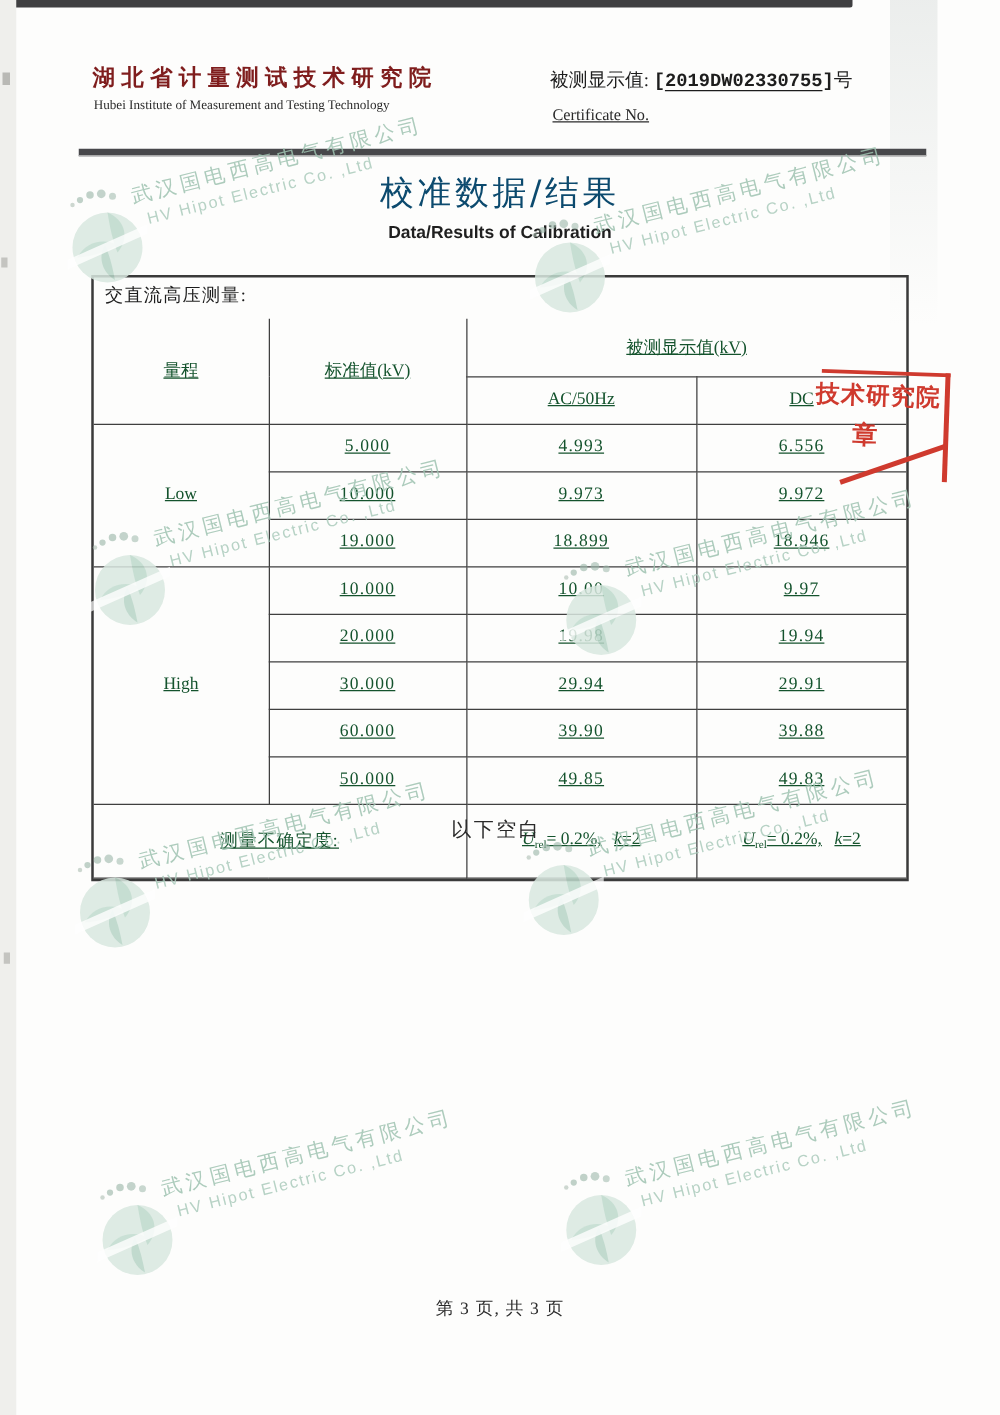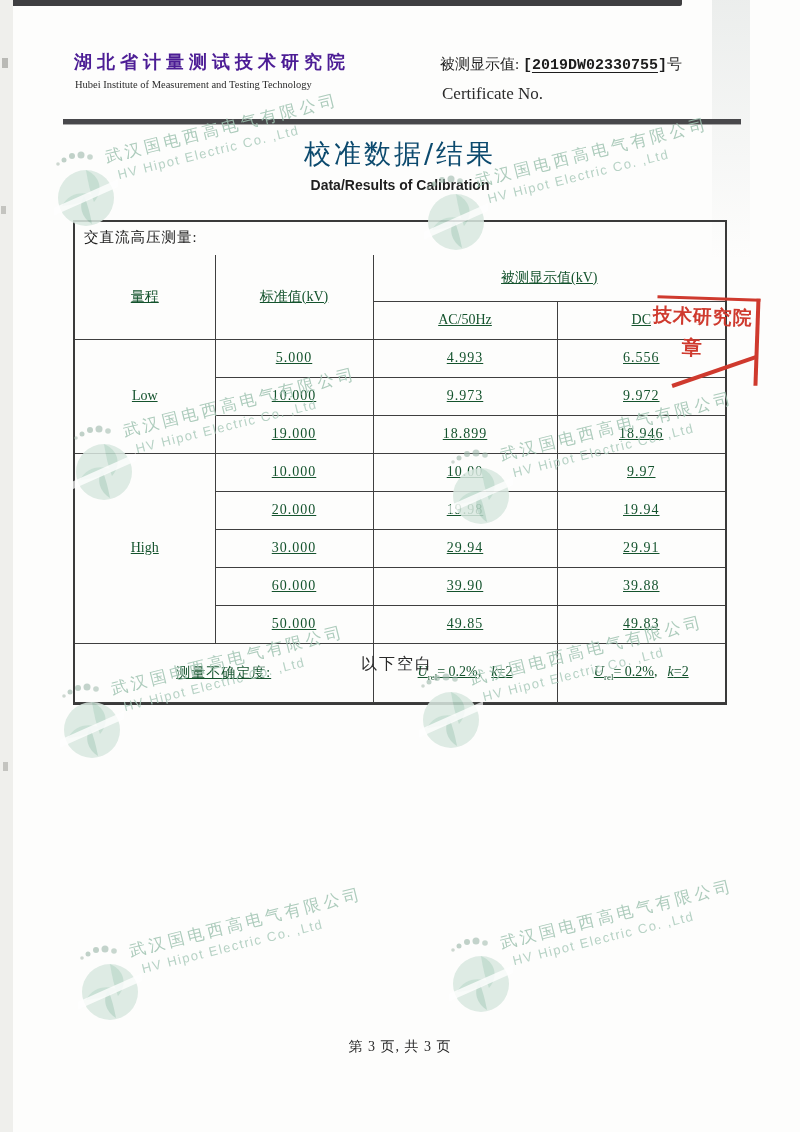--- a/index.html
+++ b/index.html
@@ -11,26 +11,26 @@
   }
   
   .edge-top{position:absolute;left:10px;top:0;width:672px;height:6px;background:#3f3f41;border-radius:0 0 2px 2px;z-index:1;}
   .edge-left{position:absolute;left:0;top:0;width:13px;height:1132px;background:#efefec;z-index:1;}
   .edge-left-mark1{position:absolute;left:2px;top:58px;width:6px;height:10px;background:#b9b9b5;z-index:1;}
   .edge-left-mark2{position:absolute;left:1px;top:206px;width:5px;height:8px;background:#c4c4c0;z-index:1;}
   .edge-left-mark3{position:absolute;left:3px;top:762px;width:5px;height:9px;background:#c4c4c0;z-index:1;}
   .edge-right-band{position:absolute;left:712px;top:0;width:38px;height:260px;background:linear-gradient(180deg,rgba(190,198,196,.28),rgba(190,198,196,0));z-index:1;}
 
   
-  .inst-cn{position:absolute;left:74px;top:50px;font-family:Liberation Sans, sans-serif;font-weight:bold;font-size:18px;letter-spacing:5px;color:#4c1d95;white-space:nowrap;}
+  .inst-cn{position:absolute;left:74px;top:50px;font-family:Liberation Sans, sans-serif;font-weight:bold;font-size:18px;letter-spacing:5px;color:#7f1d1d;white-space:nowrap;}
   .inst-en{position:absolute;left:75px;top:79px;font-size:10.5px;color:#2b2b2b;white-space:nowrap;}
   .cert-row{position:absolute;left:440px;top:55px;font-size:15px;white-space:nowrap;color:#1d1d1d;}
   .cert-num{font-family:"Liberation Mono",monospace;font-weight:600;font-size:15px;}
   .cert-num u{text-decoration:underline;text-underline-offset:3px;}
-  .cert-en{position:absolute;left:442px;top:84px;font-size:17px;color:#2b2b2b;}
+  .cert-en{position:absolute;left:442px;top:84px;font-size:13px;color:#2b2b2b;text-decoration:underline;}
   .rule{position:absolute;left:63px;top:119px;width:678px;height:5px;background:#48484b;border-bottom:1px solid #a9a9a9;z-index:2;}
 
   
   .title-cn{position:absolute;left:0;top:136px;width:800px;text-align:center;font-family:"DejaVu Sans",sans-serif;font-weight:normal;font-size:27px;letter-spacing:3px;color:#0c4a6e;z-index:2;}
   .title-en{position:absolute;left:0;top:177px;width:800px;text-align:center;font-family:"Liberation Sans",sans-serif;font-weight:600;font-size:14px;color:#1f1f1f;z-index:2;}
 
   
   .doc-box{position:absolute;left:73px;top:220px;width:650px;border:2px solid #3a3a3a;background:transparent;z-index:2;}
   .section-label{height:33px;line-height:30px;padding-left:9px;font-size:14.5px;letter-spacing:1px;color:#1d1d1d;}
   table.cal{border-collapse:collapse;table-layout:fixed;width:650px;}

